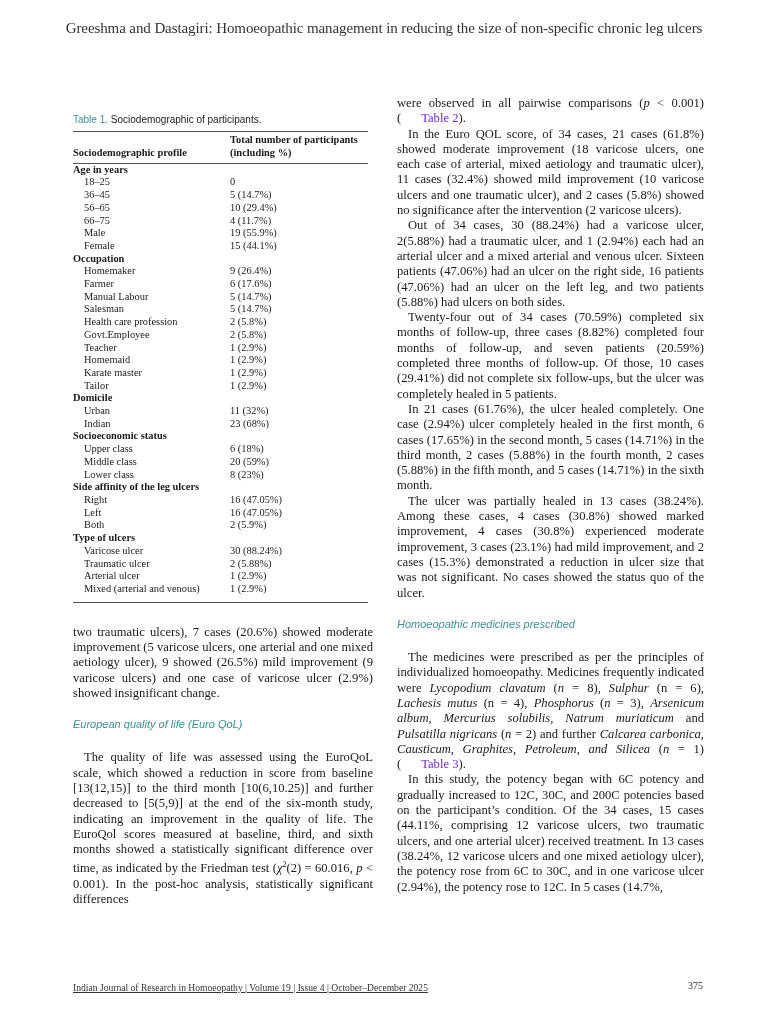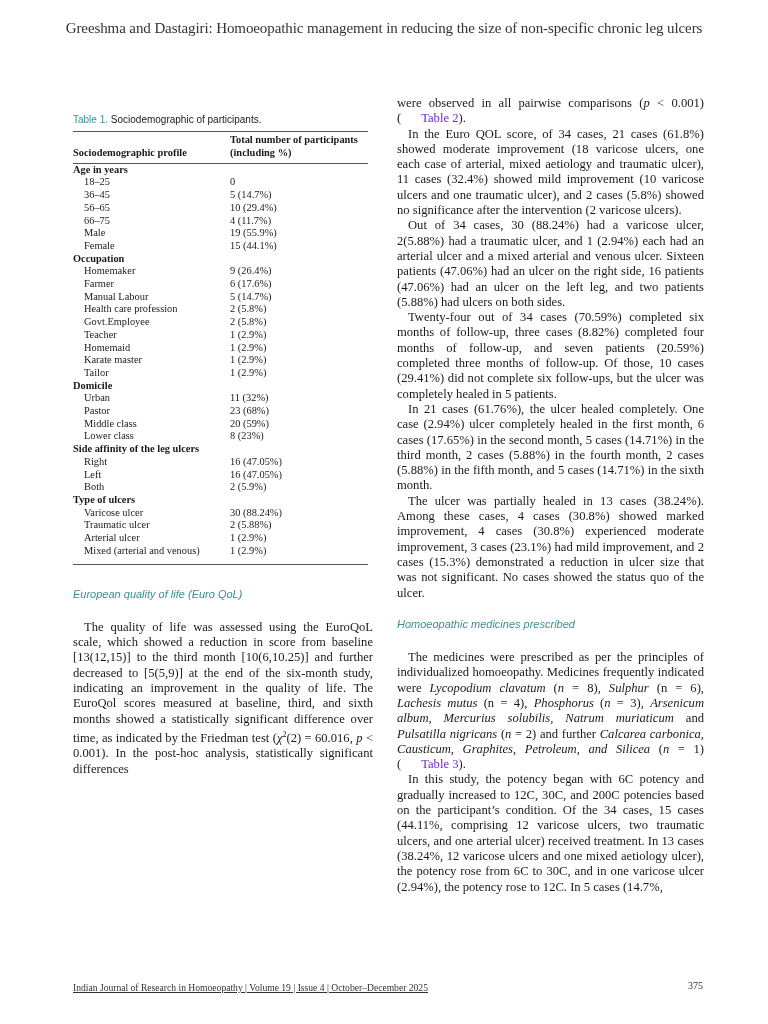--- a/index.html
+++ b/index.html
@@ -95,20 +95,24 @@
           </tr>
           <tr>
             <td class="sub">Farmer</td>
             <td class="val">6 (17.6%)</td>
           </tr>
           <tr>
             <td class="sub">Manual Labour</td>
             <td class="val">5 (14.7%)</td>
           </tr>
           <tr>
+            <td class="sub">Salesman</td>
+            <td class="val">5 (14.7%)</td>
+          </tr>
+          <tr>
             <td class="sub">Health care profession</td>
             <td class="val">2 (5.8%)</td>
           </tr>
           <tr>
             <td class="sub">Govt.Employee</td>
             <td class="val">2 (5.8%)</td>
           </tr>
           <tr>
             <td class="sub">Teacher</td>
             <td class="val">1 (2.9%)</td>
@@ -126,22 +130,29 @@
             <td class="val">1 (2.9%)</td>
           </tr>
           <tr>
             <td class="cat" colspan="2">Domicile</td>
           </tr>
           <tr>
             <td class="sub">Urban</td>
             <td class="val">11 (32%)</td>
           </tr>
           <tr>
-            <td class="sub">Pastor</td>
+            <td class="sub">Indian</td>
             <td class="val">23 (68%)</td>
+          </tr>
+          <tr>
+            <td class="cat" colspan="2">Socioeconomic status</td>
+          </tr>
+          <tr>
+            <td class="sub">Upper class</td>
+            <td class="val">6 (18%)</td>
           </tr>
           <tr>
             <td class="sub">Middle class</td>
             <td class="val">20 (59%)</td>
           </tr>
           <tr>
             <td class="sub">Lower class</td>
             <td class="val">8 (23%)</td>
           </tr>
           <tr>
@@ -180,20 +191,21 @@
           </tr>
         </tbody>
       <tfoot>
           <tr>
             <td colspan="2"></td>
           </tr>
         </tfoot>
     </table>
   </div>
 
+  <p class="noindent">two traumatic ulcers), 7 cases (20.6%) showed moderate improvement (5 varicose ulcers, one arterial and one mixed aetiology ulcer), 9 showed (26.5%) mild improvement (9 varicose ulcers) and one case of varicose ulcer (2.9%) showed insignificant change.</p>
 
   <div class="section-heading">European quality of life (Euro QoL)</div>
 
   <p><span>The quality of life was assessed using the EuroQoL scale, which showed a reduction in score from baseline [13(12,15)] to the third month [10(6,10.25)] and further decreased to [5(5,9)] at the end of the six-month study, indicating an improvement in the quality of life. The EuroQol scores measured at baseline, third, and sixth months showed a statistically significant difference over time, as indicated by the Friedman test (</span><i>χ</i><sup style="font-size:8px;">2</sup><span>(2) = 60.016, </span><i>p</i><span> &lt; 0.001). In the post-hoc analysis, statistically significant differences</span></p>
 </div>
 
 <div class="col col-right">
   <p class="noindent"><span>were observed in all pairwise comparisons (</span><i>p</i><span> &lt; 0.001) (</span><span class="teal">Table 2</span><span>).</span></p>
   <p>In the Euro QOL score, of 34 cases, 21 cases (61.8%) showed moderate improvement (18 varicose ulcers, one each case of arterial, mixed aetiology and traumatic ulcer), 11 cases (32.4%) showed mild improvement (10 varicose ulcers and one traumatic ulcer), and 2 cases (5.8%) showed no significance after the intervention (2 varicose ulcers).</p>
   <p>Out of 34 cases, 30 (88.24%) had a varicose ulcer, 2(5.88%) had a traumatic ulcer, and 1 (2.94%) each had an arterial ulcer and a mixed arterial and venous ulcer. Sixteen patients (47.06%) had an ulcer on the right side, 16 patients (47.06%) had an ulcer on the left leg, and two patients (5.88%) had ulcers on both sides.</p>

